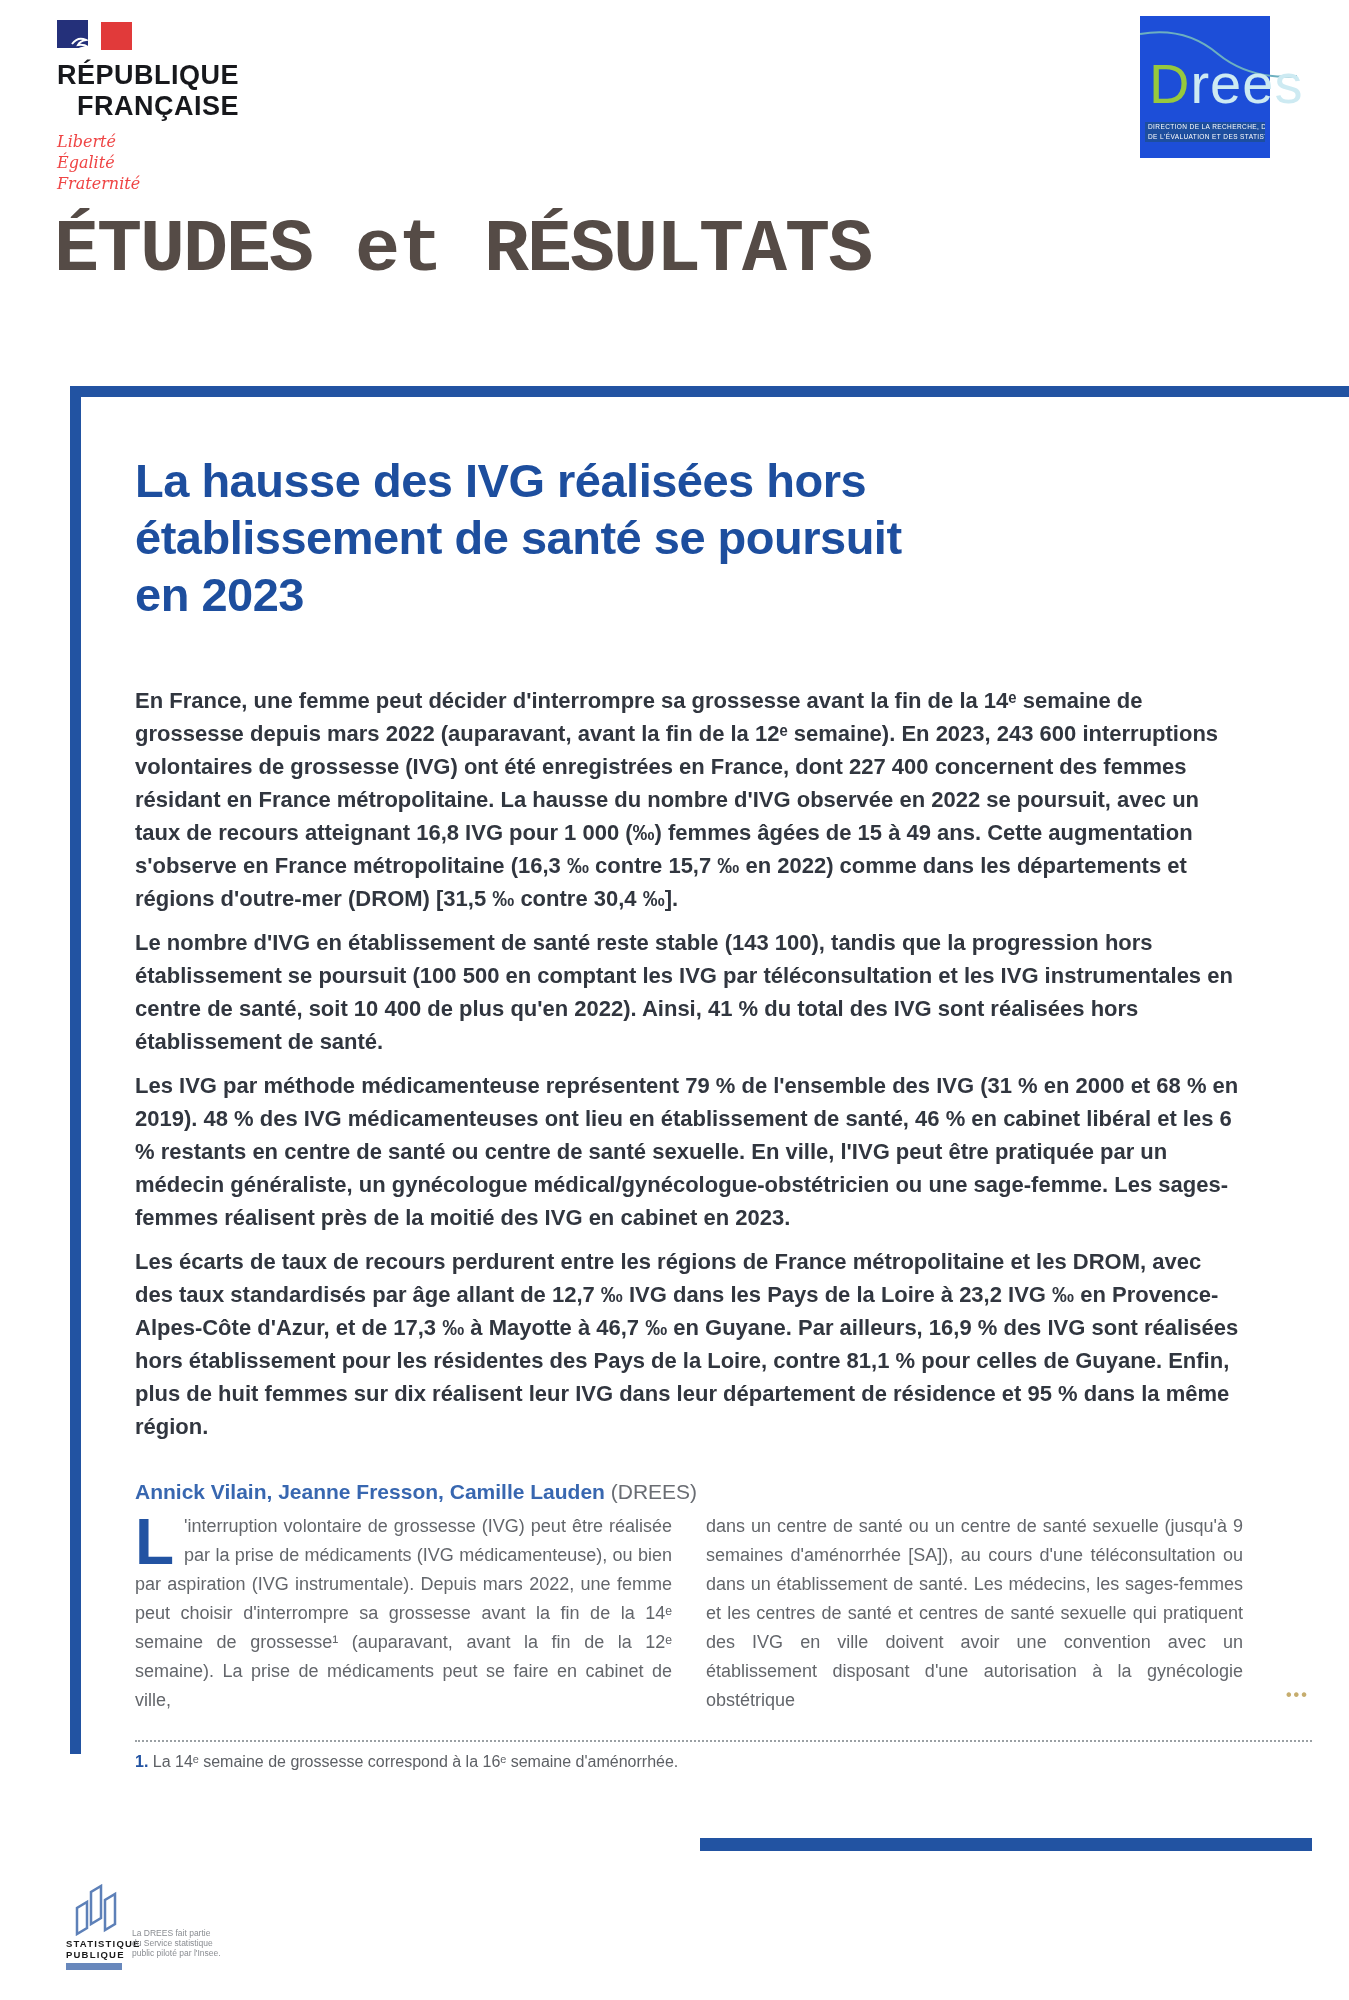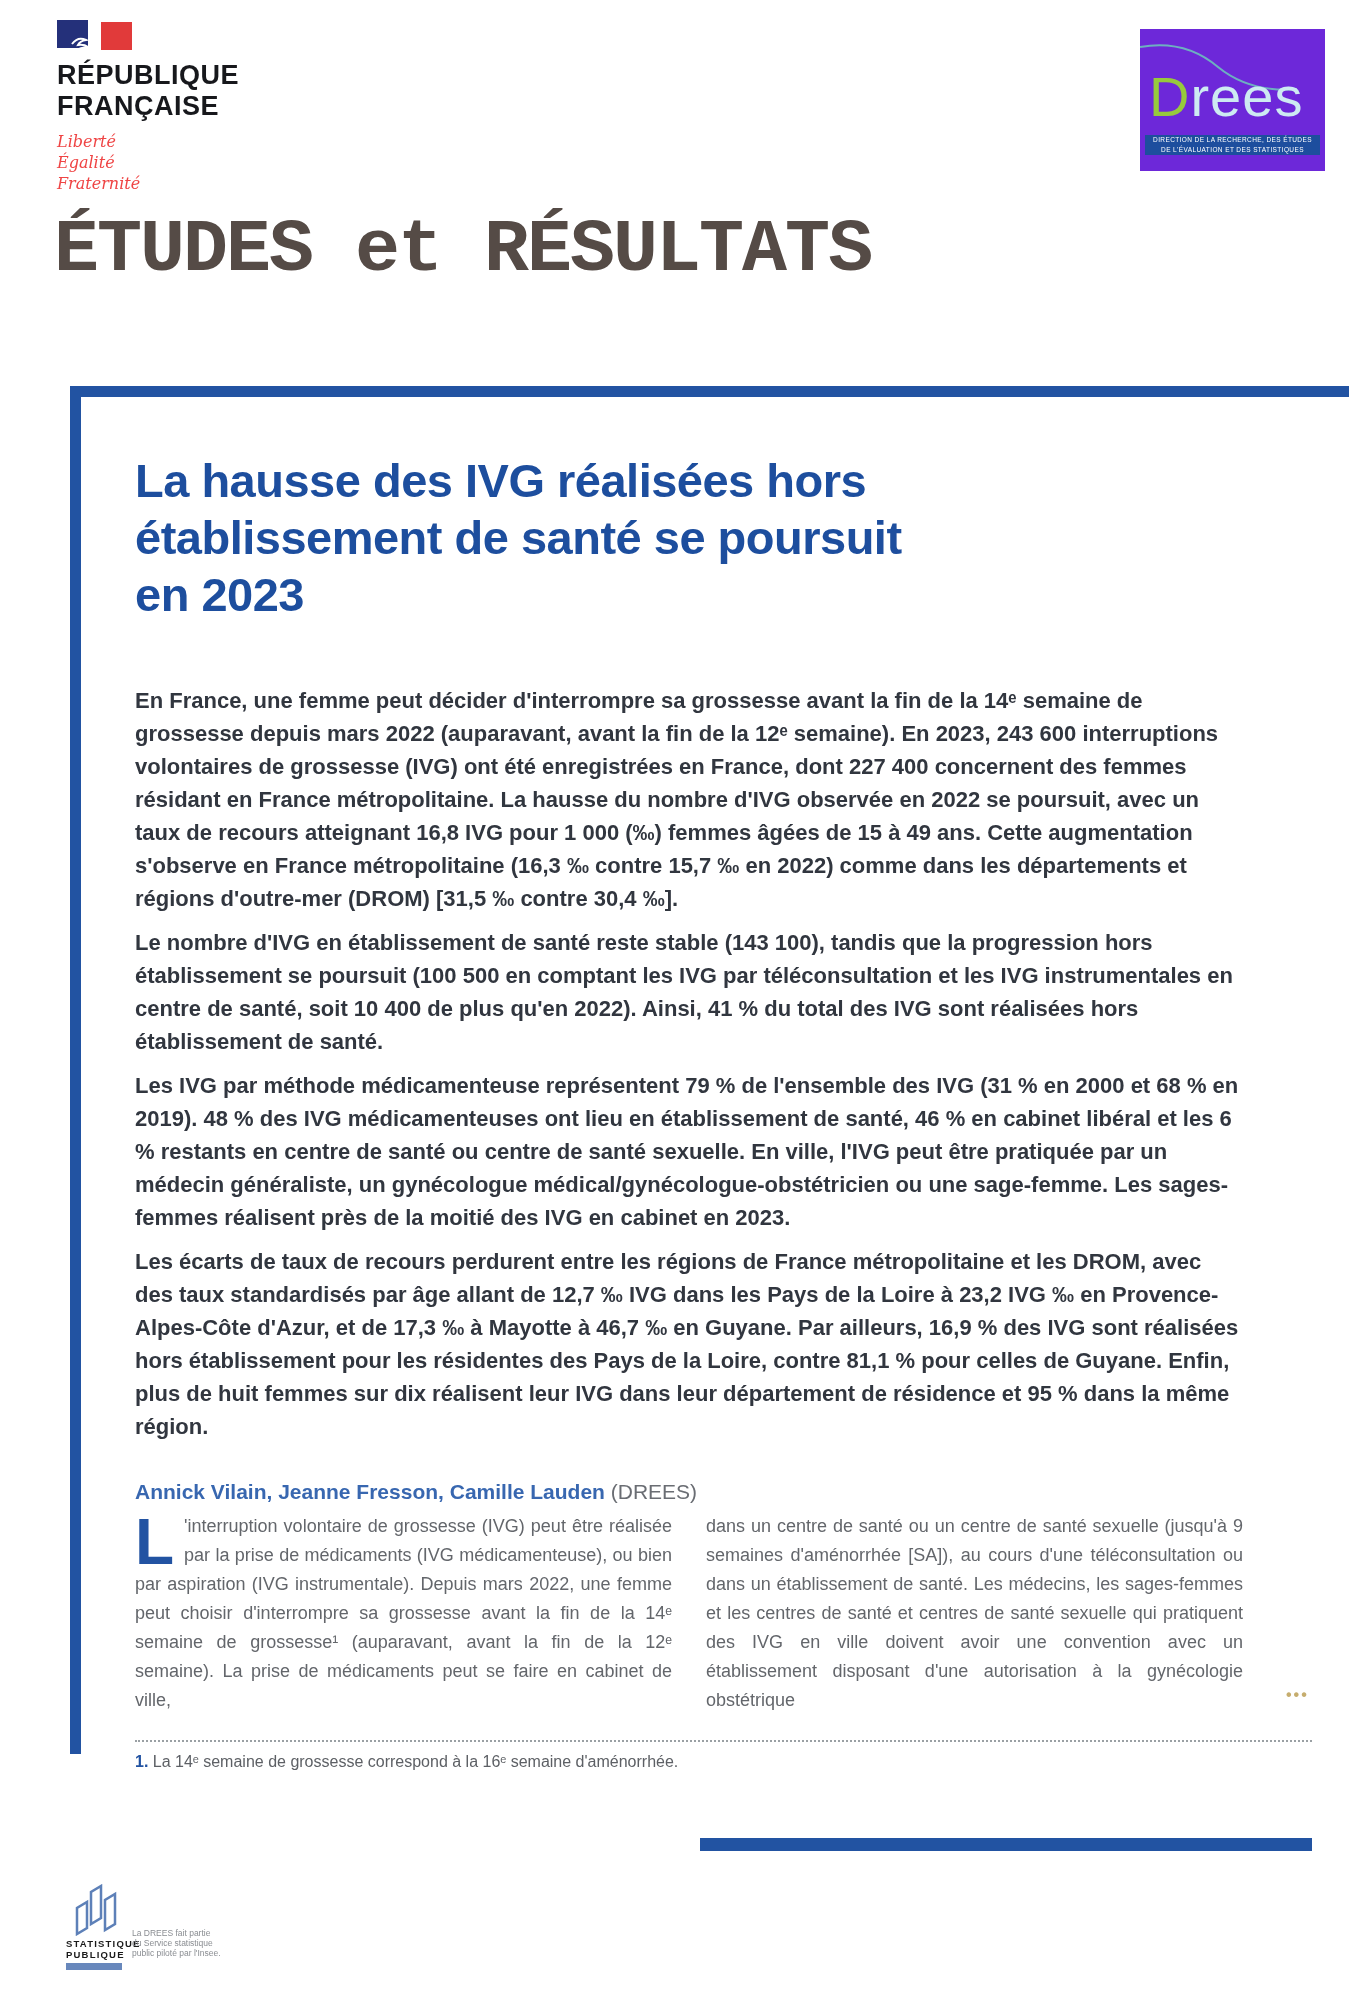--- a/index.html
+++ b/index.html
@@ -9,28 +9,28 @@
     font-family:"Liberation Sans", sans-serif;
   }
   
   .marianne { position:absolute; left:57px; top:20px; }
   .flag { display:flex; gap:13px; margin-bottom:10px; height:30px; }
   .flag .blue { position:relative; width:31px; height:28px; background:#24307a; }
   .flag .blue svg { position:absolute; right:-4px; bottom:-4px; }
   .flag .red { width:31px; height:28px; background:#e13a3a; margin-top:2px; }
   .republique {
     font-size:27px; font-weight:800; color:#17181c; line-height:31px;
-    letter-spacing:0.5px; white-space:pre-line;
+    letter-spacing:0.5px; white-space:pre-line;text-align:right;
   }
   .motto {
     margin-top:9px; font-family:"DejaVu Serif", serif; font-style:italic;
     font-size:16px; color:#ef4444; line-height:21px; white-space:pre-line;
   }
   
-  .drees { position:absolute; left:1140px; top:29px; width:185px; height:142px; background:#6d28d9; }
+  .drees { position:absolute; left:1140px; top:16px; width:130px; height:142px; background:#1d4ed8; }
   .drees svg.wave { position:absolute; left:0; top:0; }
   .drees .word { position:absolute; left:9px; top:40px; font-size:56px; line-height:56px; font-weight:400; letter-spacing:1px; }
   .drees .word .d { color:#97c93d; }
   .drees .word .rest { color:#cdeaf2; }
   .drees .bands { position:absolute; left:5px; right:5px; bottom:16px; }
   .drees .band {
     background:#1d4e9e; color:#ffffff; font-size:6.5px; line-height:8px;
     letter-spacing:0.4px; padding:1px 3px; text-align:center; white-space:nowrap; overflow:hidden;
   }
   

